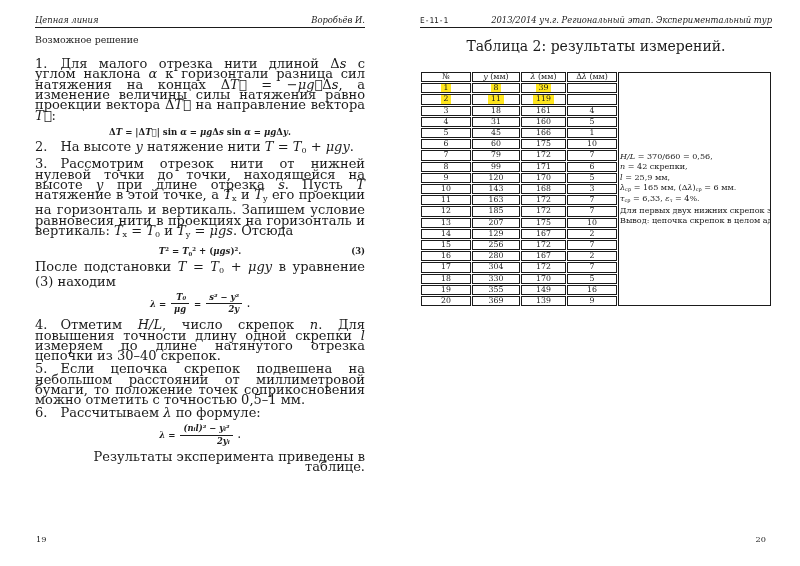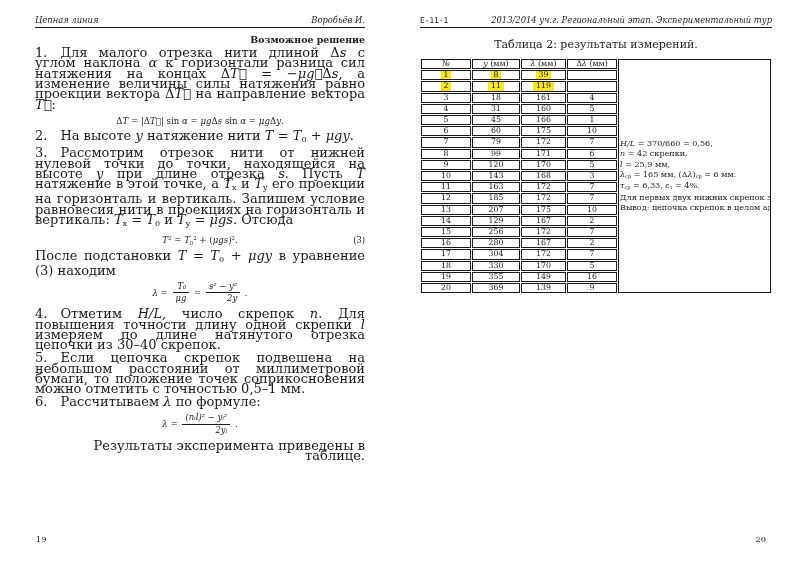--- a/index.html
+++ b/index.html
@@ -14,42 +14,42 @@
   .page.left  { padding:15px 35px 0 35px; }
   .page.right { padding:15px 28px 0 20px; }
 
   .runhead {
     display:flex; justify-content:space-between; align-items:baseline;
     border-bottom:1px solid #1b1b1b; padding-bottom:2px; font-size:8.4px;
   }
   .runhead .it { font-style:italic; }
   .runhead .code { font-family:"DejaVu Sans Mono","Liberation Mono",monospace; font-size:7.8px; }
 
-  .title { font-size:9.4px; font-weight:bold; text-align:right; margin:6px 0 3px 0; }
+  .title { font-size:9.4px; font-weight:normal; text-align:left; margin:6px 0 14px 0; }
 
   p.body { font-size:13px; line-height:10.35px; text-align:justify; margin:2.6px 0; }
   p.body.noj { text-align:right; }
   .indent { text-indent:12px; }
 
   .i   { font-style:italic; }
   .sub { font-size:0.62em; vertical-align:-0.3em; }
   .sup { font-size:0.62em; vertical-align:0.5em; }
 
-  .formula { font-size:8.6px; text-align:center; margin:5.5px 0; }
+  .formula { font-size:8.6px; text-align:center; margin:5.5px 0;font-weight:bold; }
   .eqwrap { position:relative; }
   .eqno { position:absolute; right:0; top:50%; transform:translateY(-50%); font-size:8.4px; }
   .frac { display:inline-block; vertical-align:middle; text-align:right; margin:0 2px; font-style:italic; font-size:8.4px; line-height:9.5px; }
   .frac .num { display:block; padding:0 3px 1px 3px; }
   .frac .den { display:block; border-top:1px solid #1b1b1b; padding:1px 3px 0 3px; }
 
   .pageno { position:absolute; bottom:22px; font-size:8.2px; }
   .page.left  .pageno { left:36px; }
   .page.right .pageno { right:34px; }
 
-  .caption { text-align:center; font-size:11px; margin:10px 0 7px 0; }
+  .caption { text-align:center; font-size:14px; margin:10px 0 17px 0; }
 
   table.results { border-collapse:separate; border-spacing:1.5px; width:100%; table-layout:fixed; }
   table.results td {
     border:0.8px solid #1b1b1b; text-align:center; vertical-align:middle;
     font-size:7.8px; line-height:8.2px; height:8px; padding:0 1px;
     overflow:hidden; white-space:nowrap;
   }
   table.results td.hdr { font-size:7.9px; }
   .hl { background:var(--hl-color,#ffe61e); padding:0 3px; display:inline-block; }
 

